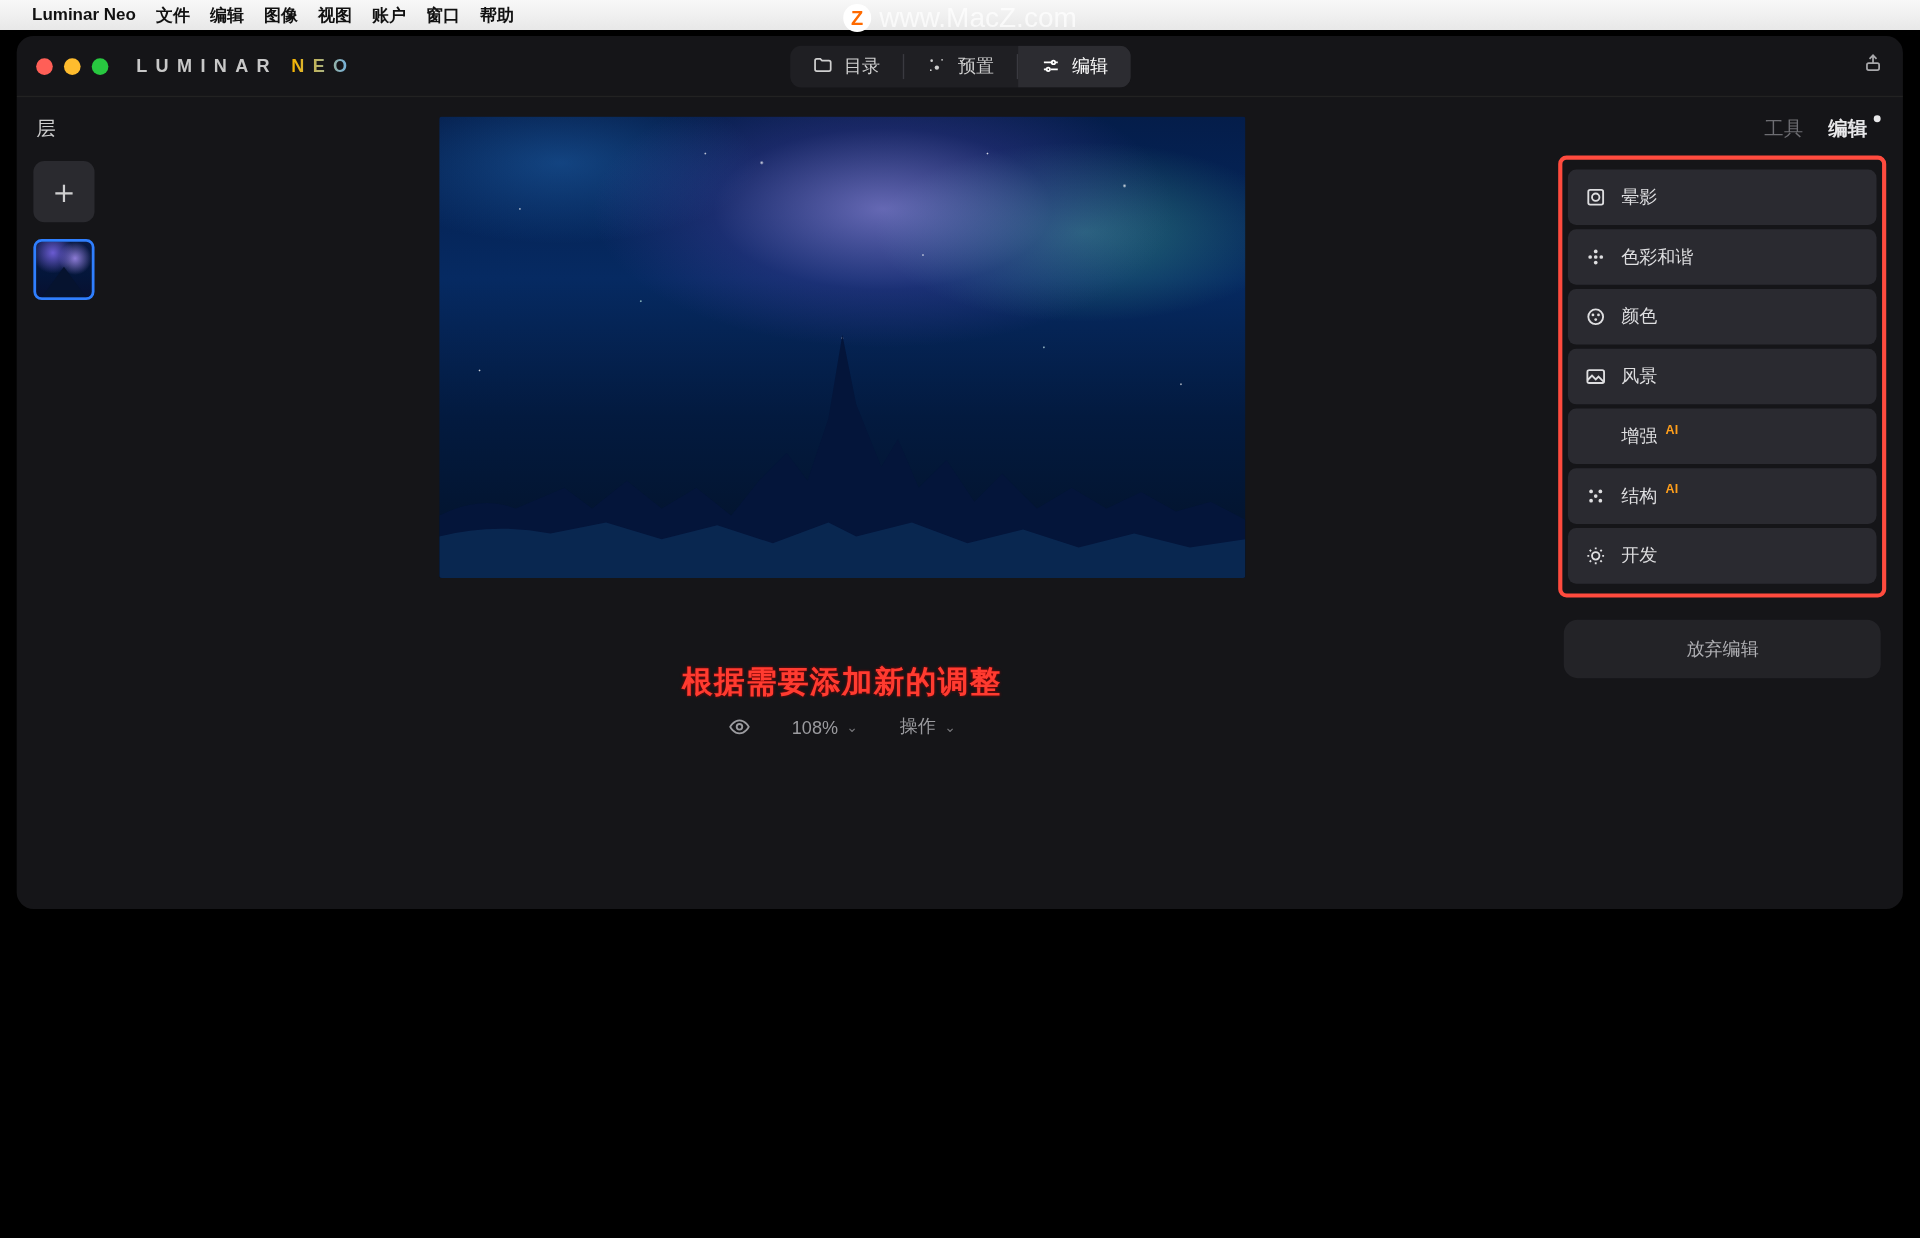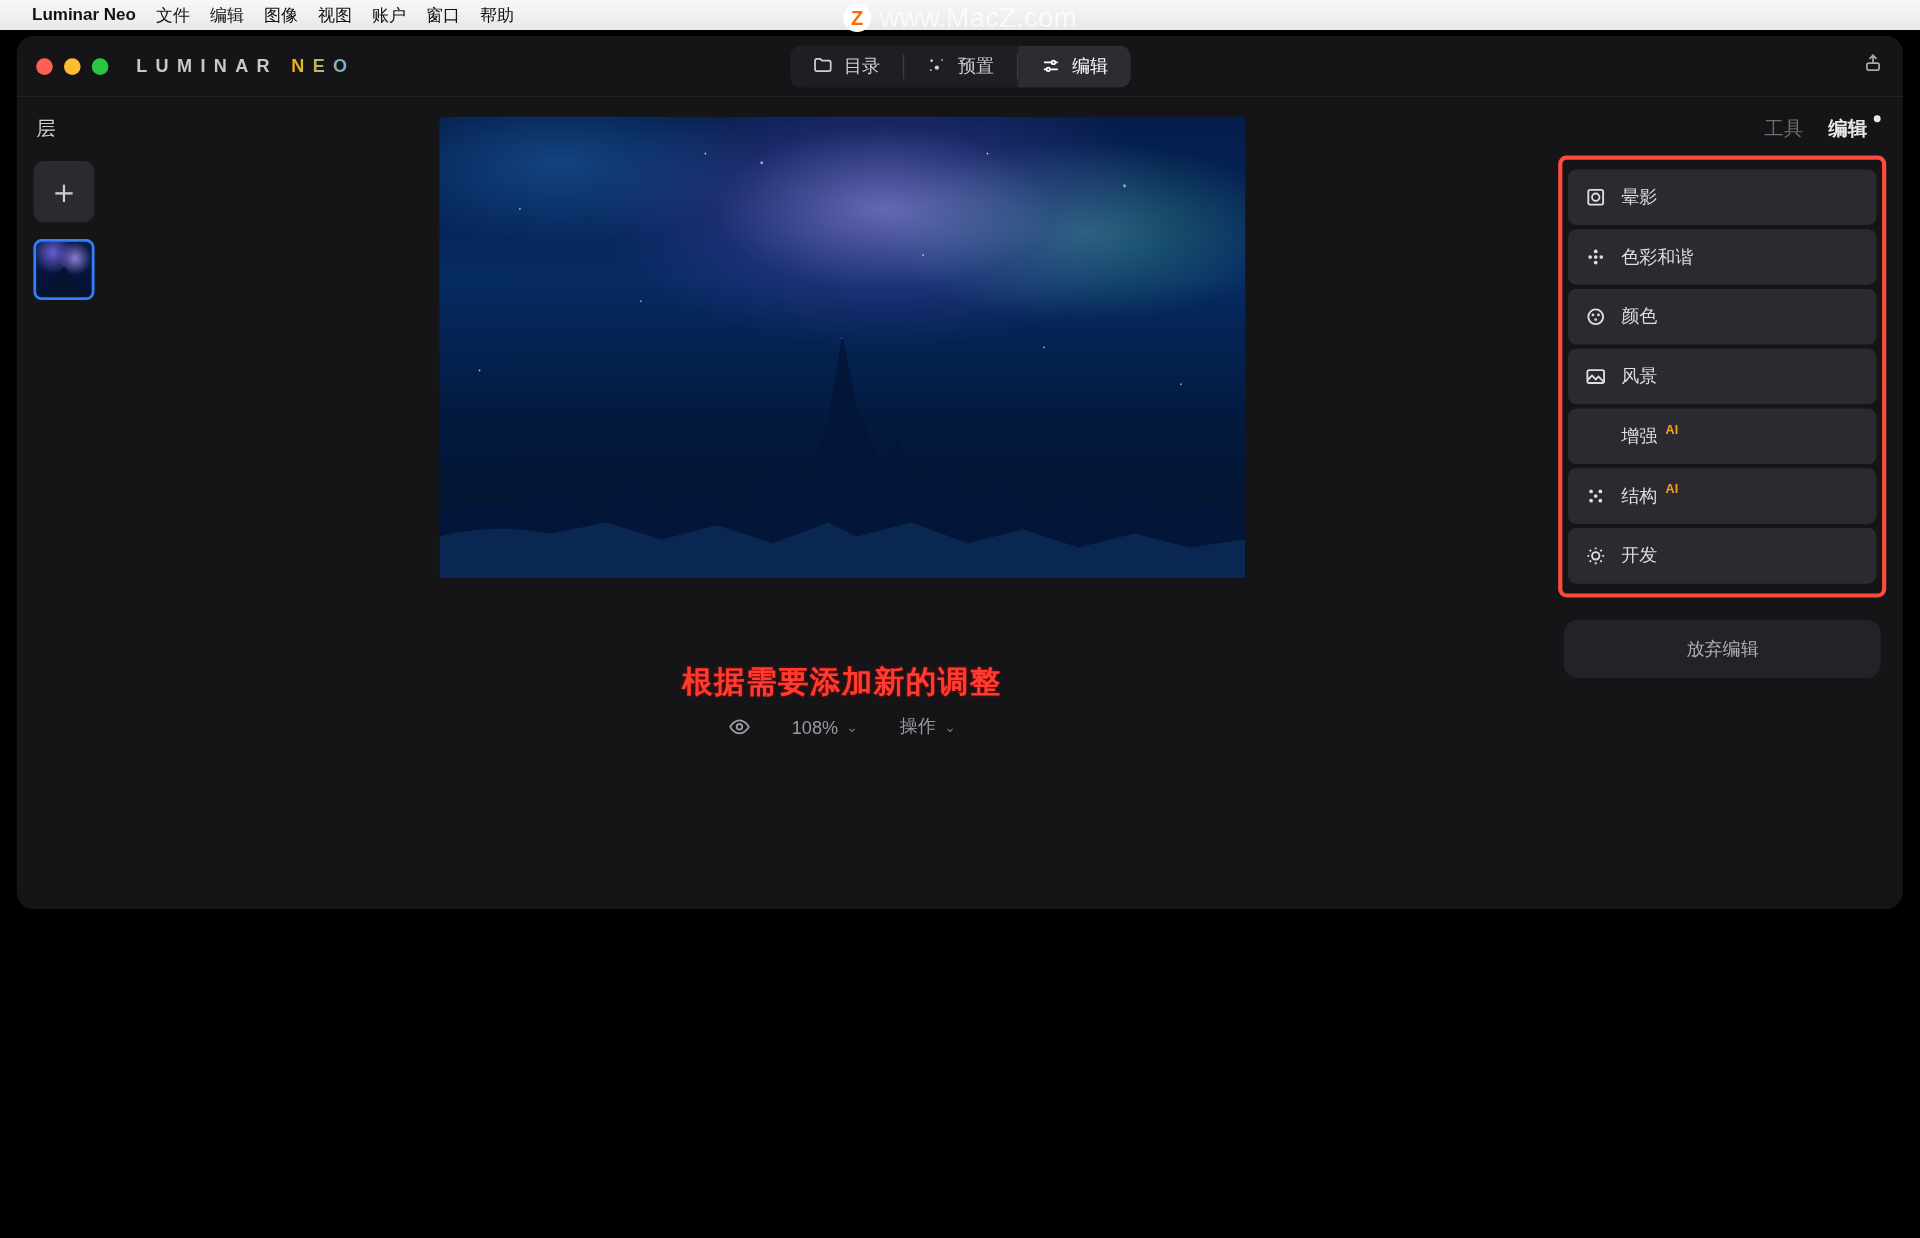--- a/index.html
+++ b/index.html
@@ -10,21 +10,21 @@
     height: 30px;
     background: linear-gradient(#f8f8f8, #e8e8e8);
     display: flex;
     align-items: center;
     padding: 0 12px;
     gap: 20px;
     color: #111;
     font-size: 17px;
   }
   .mac-menubar .apple { font-size: 18px; }
-  .mac-menubar .item { cursor: default; }
+  .mac-menubar .item { cursor: default; font-weight: bold; }
   .mac-menubar .item.bold { font-weight: 600; }
   .mac-menubar .watermark {
     position: absolute;
     left: 50%;
     transform: translateX(-50%);
     display: flex;
     align-items: center;
     gap: 8px;
     color: rgba(255,255,255,0.7);
     font-size: 28px;

